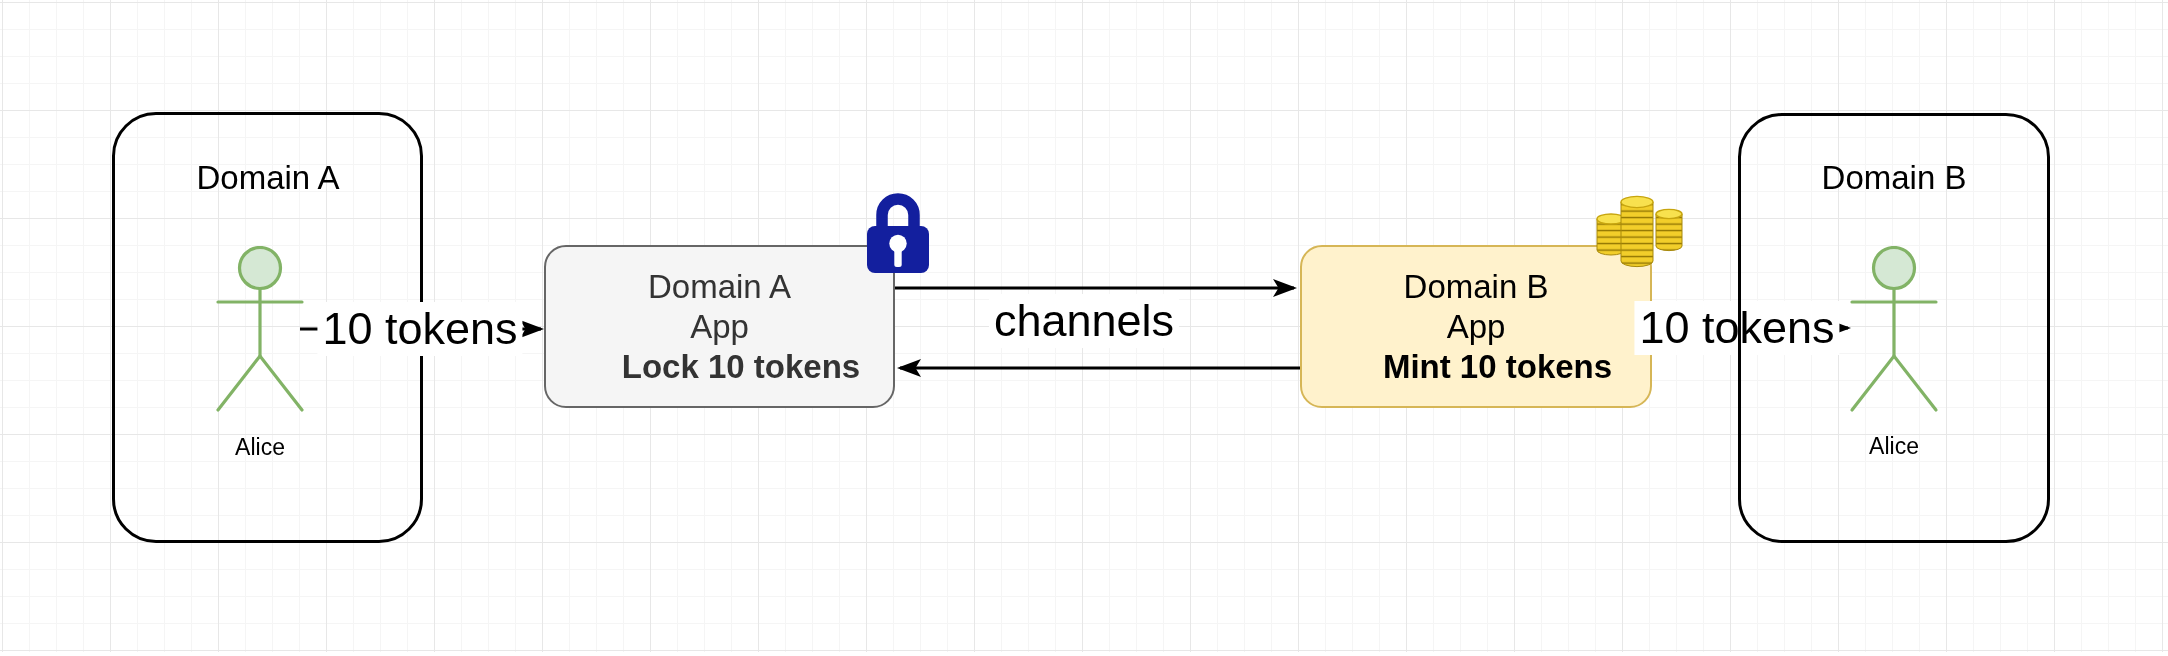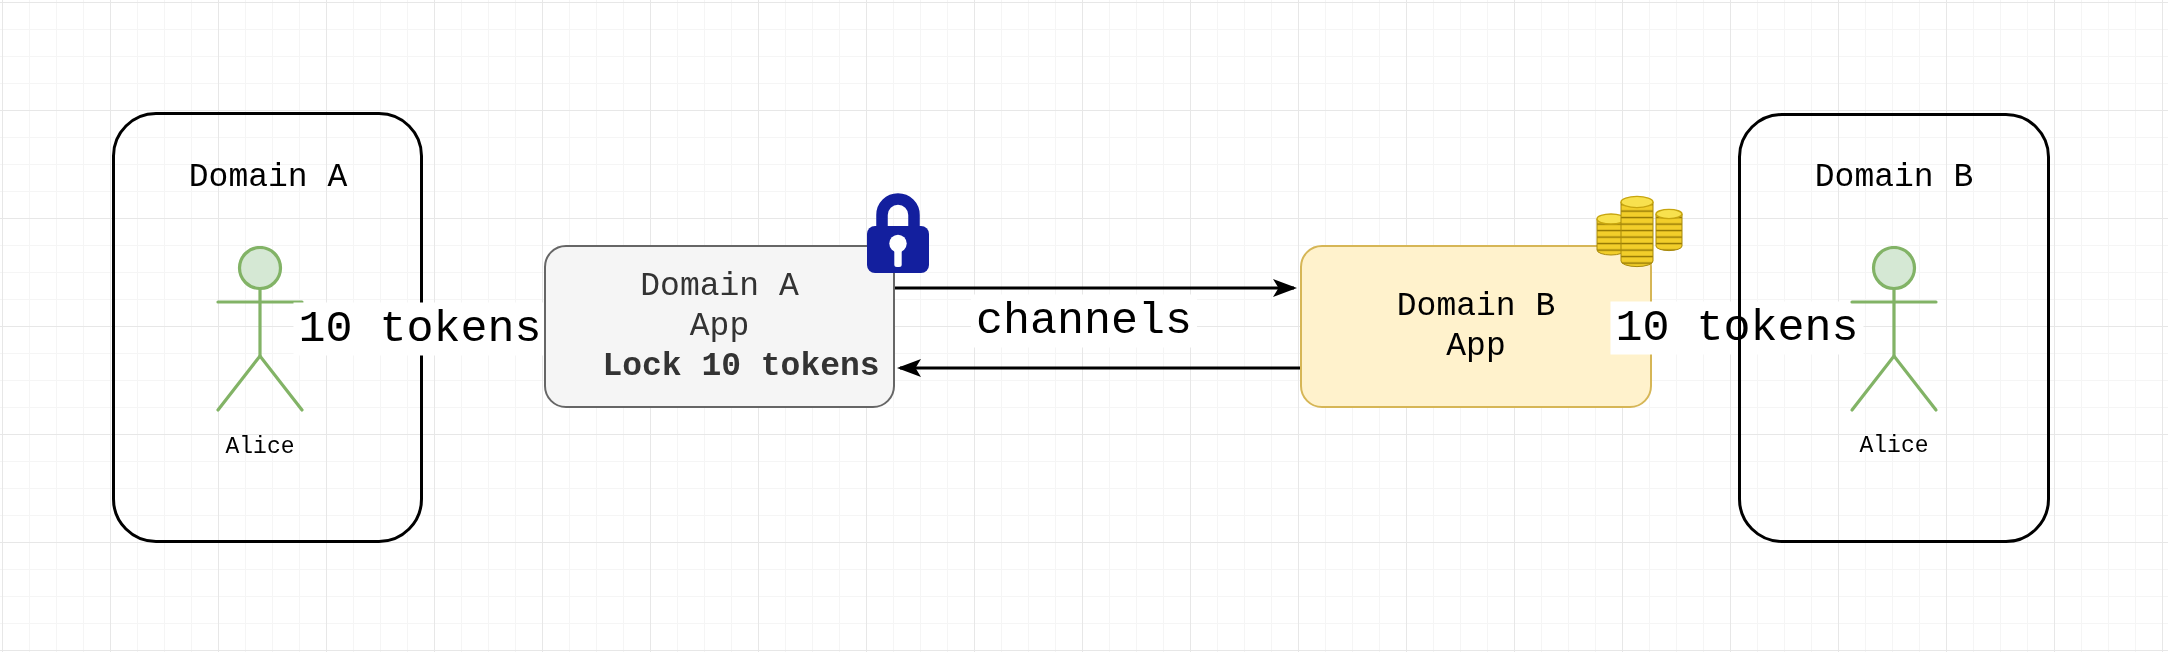--- a/index.html
+++ b/index.html
@@ -12,21 +12,20 @@
     overflow: hidden;
     background-color: #ffffff;
     background-image:
       linear-gradient(to right, #e7e7e7 1px, transparent 1px),
       linear-gradient(to bottom, #e7e7e7 1px, transparent 1px),
       linear-gradient(to right, #f5f5f5 1px, transparent 1px),
       linear-gradient(to bottom, #f5f5f5 1px, transparent 1px);
     background-size: 108px 108px, 108px 108px, 27px 27px, 27px 27px;
     background-position: 2px 2px, 2px 2px, 2px 2px, 2px 2px;
     color: #000;
-    font-family: Liberation Mono, monospace;
   }
 
   svg.layer {
     position: absolute;
     left: 0; top: 0;
     width: 2168px; height: 656px;
     pointer-events: none;
   }
 
   .domain-rect {
@@ -149,20 +148,21 @@
     <rect x="1" y="37" width="62" height="47" rx="8" fill="#131f9e"></rect>
     <circle cx="32" cy="54.5" r="8.7" fill="#ffffff"></circle>
     <rect x="28.3" y="58" width="7.4" height="20" rx="2.5" fill="#ffffff"></rect>
   </svg>
 
   <div class="edge-label" id="edge-label-mid">channels</div>
 
   <div class="app-box" id="app-b">
     <div>Domain B</div>
     <div>App</div>
+    <div class="action-line">Mint 10 tokens</div>
   </div>
 
   <svg class="icon-svg" id="coins-icon" viewBox="0 0 92 77">
     <defs>
       <pattern id="coin-stripes" patternUnits="userSpaceOnUse" width="92" height="6.5">
         <rect width="92" height="6.5" fill="#f2ce2a"></rect>
         <path d="M0,5.1 L92,5.1" stroke="#8e7302" stroke-width="1.5"></path>
       </pattern>
     </defs>
 

